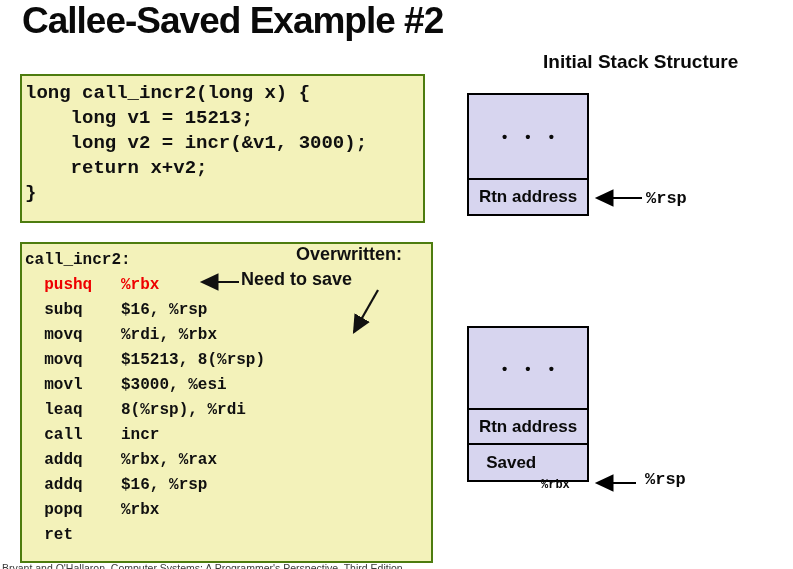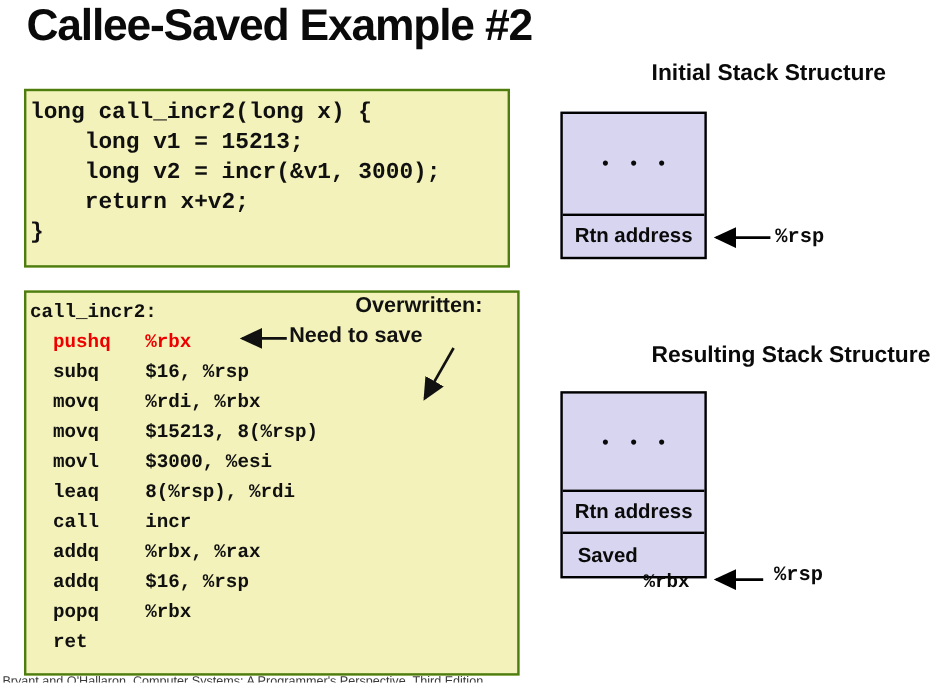--- a/index.html
+++ b/index.html
@@ -113,27 +113,26 @@
   <svg class="arrow" style="left:591px;top:192px;" width="52" height="12">
     <defs>
         <marker id="m3" markerWidth="9" markerHeight="9" refX="7.5" refY="4" orient="auto">
       <path d="M0,0 L8.5,4 L0,8 z" fill="#000"></path>
         </marker>
       </defs>
     <line x1="51" y1="6" x2="6" y2="6" stroke="#000" stroke-width="2.2" marker-end="url(#m3)"></line>
   </svg>
   <div id="rsp-initial" class="abs rsp">%rsp</div>
 
-  <div id="resulting-heading" class="abs h2">Resulting Stack Structure</div>
 
   <div id="resulting-stack" class="abs stack">
     <div class="cell dots" style="height:80px;">• • •</div>
     <div class="cell rowlabel" style="height:33px;">Rtn address</div>
     <div class="cell rowlabel" style="height:35px;">
-      <span>Saved</span>&nbsp;<span class="mono" style="font-size:16px;margin-top:44px;">%rbx</span>
+      <span>Saved</span>&nbsp;<span class="mono" style="font-size:12px;margin-top:44px;">%rbx</span>
     </div>
   </div>
 
   <svg class="arrow" style="left:591px;top:477px;" width="46" height="12">
     <defs>
         <marker id="m4" markerWidth="9" markerHeight="9" refX="7.5" refY="4" orient="auto">
       <path d="M0,0 L8.5,4 L0,8 z" fill="#000"></path>
         </marker>
       </defs>
     <line x1="45" y1="6" x2="6" y2="6" stroke="#000" stroke-width="2.2" marker-end="url(#m4)"></line>

